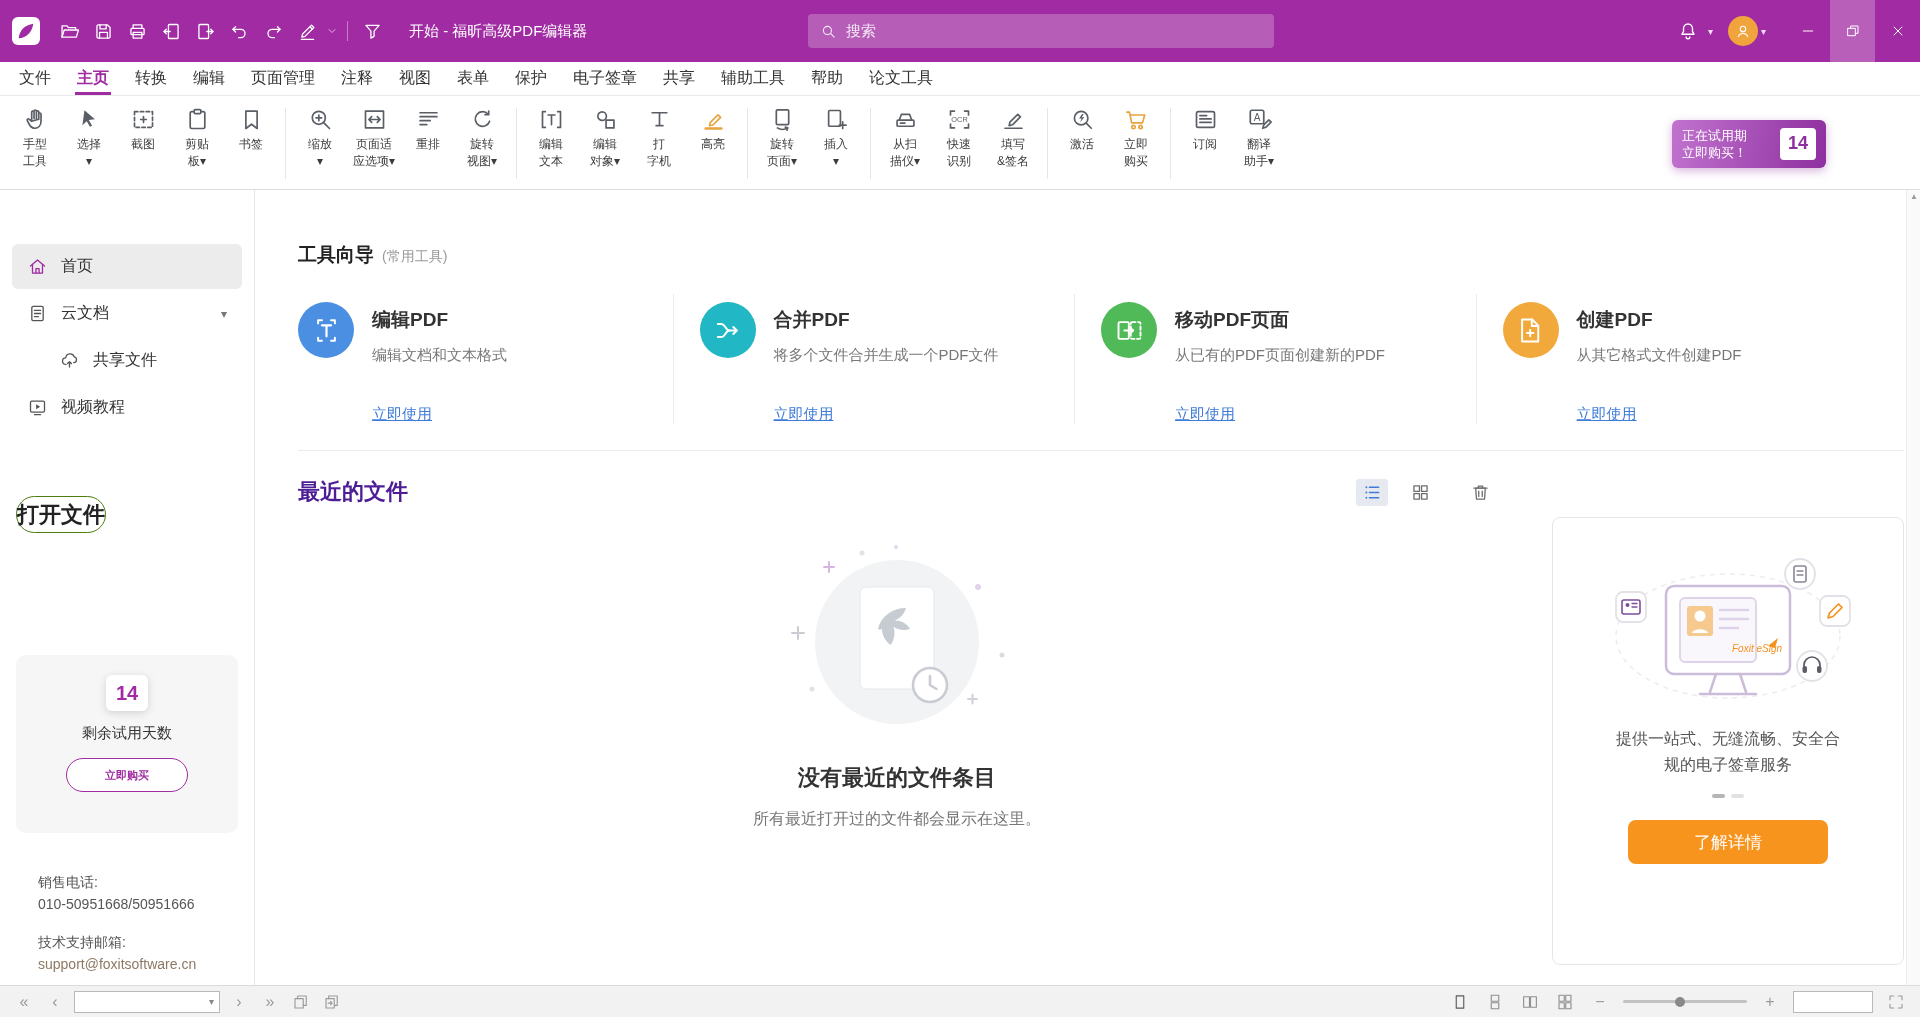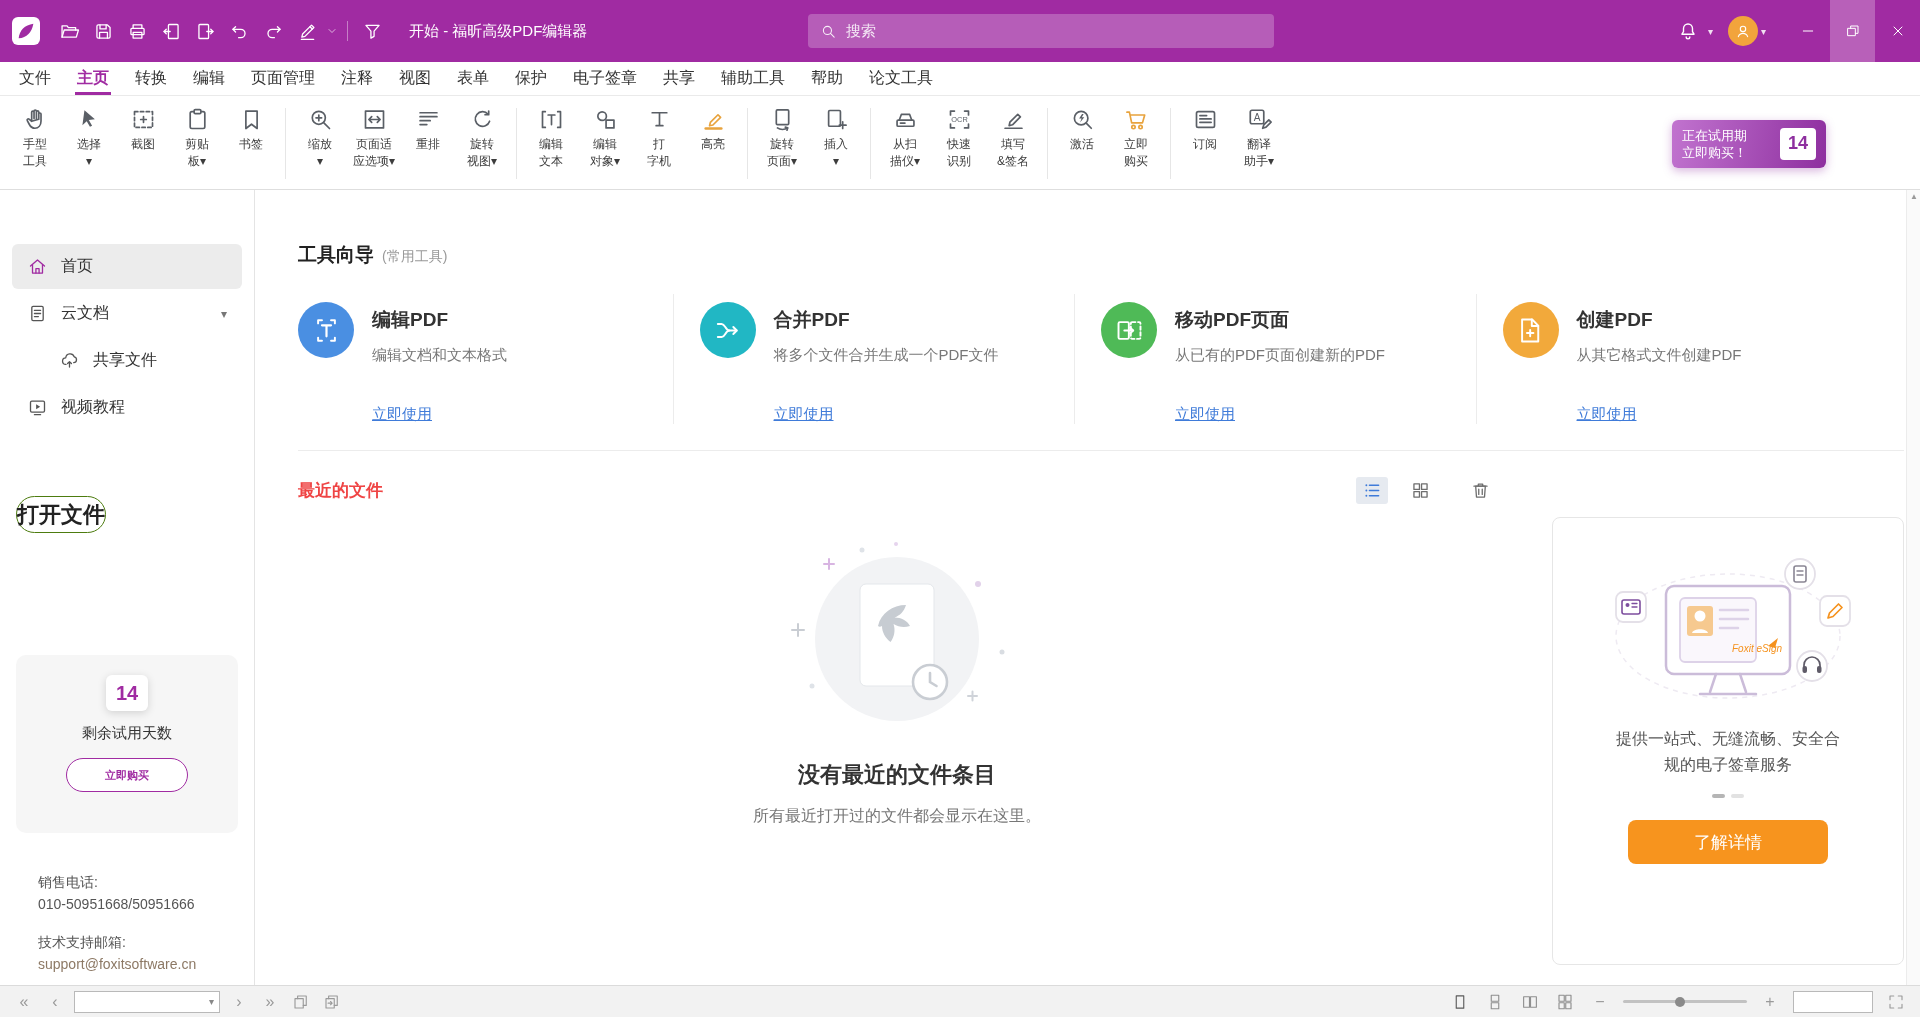--- a/index.html
+++ b/index.html
@@ -78,21 +78,21 @@
 .card:last-child { border-right:none; margin-right:0; }
 .card-top { display:flex; gap:18px; }
 .card-icon { width:56px; height:56px; border-radius:50%; color:#fff; display:flex; align-items:center; justify-content:center; flex:none; }
 .cicon { width:31px; height:31px; }
 .card-title { font-size:19px; font-weight:bold; color:#333; margin-top:5px; }
 .card-desc { font-size:15px; color:#777; margin-top:11px; line-height:21px; }
 .card-action { display:inline-block; margin-left:74px; margin-top:40px; font-size:15px; color:#3F7BD9; text-decoration:underline; cursor:pointer; }
 .lower { display:flex; margin-top:26px; }
 .recent-zone { flex:1; margin-right:56px; }
 .recent-header { display:flex; align-items:center; }
-.recent-title { font-size:17px; font-weight:bold; color:#ef4444; }
+.recent-title { font-size:22px; font-weight:bold; color:#4c1d95; }
 .recent-actions { margin-left:auto; display:flex; align-items:center; gap:16px; }
 .ra-btn { width:32px; height:27px; display:flex; align-items:center; justify-content:center; color:#6e6e6e; border-radius:3px; }
 .ra-btn.active { background:#e6eaf0; color:#3F7BD9; }
 .ra-btn .i20 { width:21px; height:21px; }
 .ra-btn.trash-gap { margin-left:12px; }
 .empty { display:flex; flex-direction:column; align-items:center; margin-top:30px; }
 .empty-title { font-size:22px; font-weight:bold; color:#333; margin-top:16px; }
 .empty-desc { font-size:16px; color:#777; margin-top:16px; }
 .esign { width:352px; flex:none; margin-top:40px; height:448px; border:1px solid #e6e6e6; border-radius:8px; display:flex; flex-direction:column; align-items:center; padding-top:26px; background:#fff; }
 .esign-desc { font-size:16px; color:#555; line-height:26px; text-align:center; margin-top:12px; }

